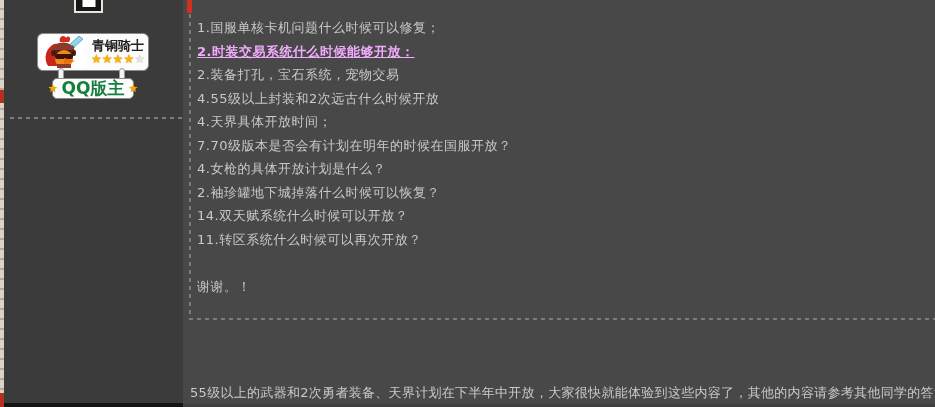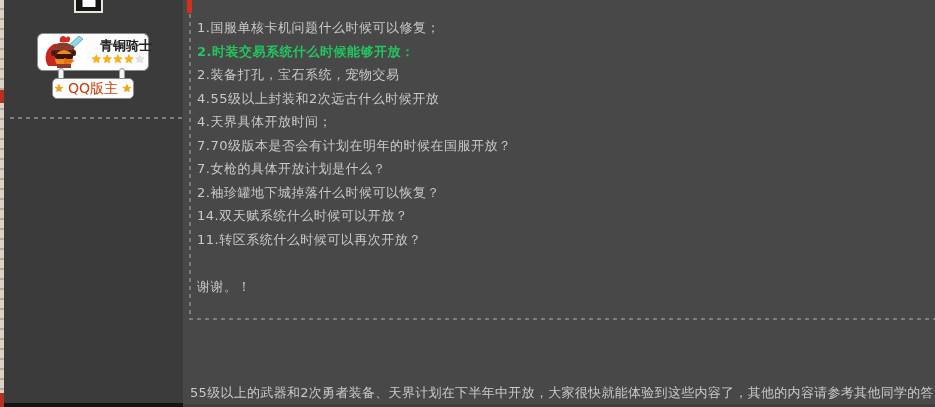--- a/index.html
+++ b/index.html
@@ -28,60 +28,60 @@
   .avatar-frame .inner{
     position:absolute;left:50%;transform:translateX(-50%);top:0;width:13px;height:7px;background:#ffffff;
   }
   
   .user-card{
     position:absolute;left:37px;top:33px;width:110px;height:36px;
     background:#fcfcfc;border:1px solid #8a8a8a;border-radius:6px;
   }
   .user-card svg{position:absolute;left:2px;top:1px;}
   .user-name{
-    position:absolute;left:60px;top:3px;width:56px;text-align:center;
+    position:absolute;left:52px;top:3px;width:56px;text-align:center;
     font-size:13px;font-weight:600;color:#222;letter-spacing:0;white-space:nowrap;
   }
   .star-rating{position:absolute;left:50px;top:17px;width:60px;text-align:center;white-space:nowrap;font-size:12px;line-height:16px;}
   .star-rating .star{text-shadow:0 0 1px #a8690a;}
   .star-rating .star.full{color:#ffb400;}
   .star-rating .star.empty{color:#e3e3e3;text-shadow:0 0 1px #bbb;}
   
   .pin{position:absolute;width:4px;height:11px;background:#f4f4f4;border:1px solid #999;border-radius:3px;}
   .pin.left{left:58px;top:68px;}
   .pin.right{left:119px;top:68px;}
   
   .role-badge{
     position:absolute;left:52px;top:78px;width:80px;height:19px;
     background:#fcfcfc;border:1px solid #8a8a8a;border-radius:5px;
     display:flex;align-items:center;justify-content:center;gap:4px;
   }
   .role-badge .badge-star{color:#f5a800;font-size:11px;text-shadow:0 0 1px #a8690a;line-height:1;}
-  .role-badge .role-label{font-size:14px;font-weight:400;color:#c2410c;white-space:nowrap;}
+  .role-badge .role-label{font-size:17px;font-weight:700;color:#15803d;white-space:nowrap;}
   
   .sidebar-divider{
     position:absolute;left:10px;top:117px;width:176px;height:2px;
     background:repeating-linear-gradient(90deg,#7d7d7d 0 4px,transparent 4px 8px);
   }
   
   .quote-top-marker{position:absolute;left:187px;top:0;width:5px;height:13px;background:#d0301c;}
   .quote-left-border{
     position:absolute;left:189px;top:14px;width:2px;height:305px;
     background:repeating-linear-gradient(180deg,#7d7d7d 0 4px,transparent 4px 8px);
   }
   .quote-bottom-border{
     position:absolute;left:189px;top:318px;width:746px;height:2px;
     background:repeating-linear-gradient(90deg,#7d7d7d 0 4px,transparent 4px 8px);
   }
   .post-body{position:absolute;left:197px;top:16px;right:8px;}
   .post-line{
     height:23.5px;line-height:23.5px;font-size:13px;color:#c9c9c9;
     white-space:nowrap;letter-spacing:0.5px;
   }
-  .post-line.highlight{color:#22c55e;font-weight:700;}
+  .post-line.highlight{color:#f0abfc;font-weight:700;text-decoration:underline;}
   .post-line.spacer{height:23.5px;}
   .reply-text{
     position:absolute;left:190px;top:384px;width:740px;
     font-size:13px;color:#c9c9c9;white-space:nowrap;letter-spacing:0.3px;
   }
 </style>
 </head>
 <body>
 
 <div id="screen">
@@ -133,21 +133,21 @@
   <div class="quote-left-border"></div>
   <div class="quote-bottom-border"></div>
 
   <div class="post-body">
     <div class="post-line">1.国服单核卡机问题什么时候可以修复；</div>
     <div class="post-line highlight">2.时装交易系统什么时候能够开放：</div>
     <div class="post-line">2.装备打孔，宝石系统，宠物交易</div>
     <div class="post-line">4.55级以上封装和2次远古什么时候开放</div>
     <div class="post-line">4.天界具体开放时间；</div>
     <div class="post-line">7.70级版本是否会有计划在明年的时候在国服开放？</div>
-    <div class="post-line">7.女枪的具体开放计划是什么？</div>
+    <div class="post-line">4.女枪的具体开放计划是什么？</div>
     <div class="post-line">2.袖珍罐地下城掉落什么时候可以恢复？</div>
     <div class="post-line">14.双天赋系统什么时候可以开放？</div>
     <div class="post-line">11.转区系统什么时候可以再次开放？</div>
     <div class="post-line spacer"></div>
     <div class="post-line">谢谢。！</div>
   </div>
 
   <div class="reply-text">55级以上的武器和2次勇者装备、天界计划在下半年中开放，大家很快就能体验到这些内容了，其他的内容请参考其他同学的答复 ：）</div>
 
 </div>

